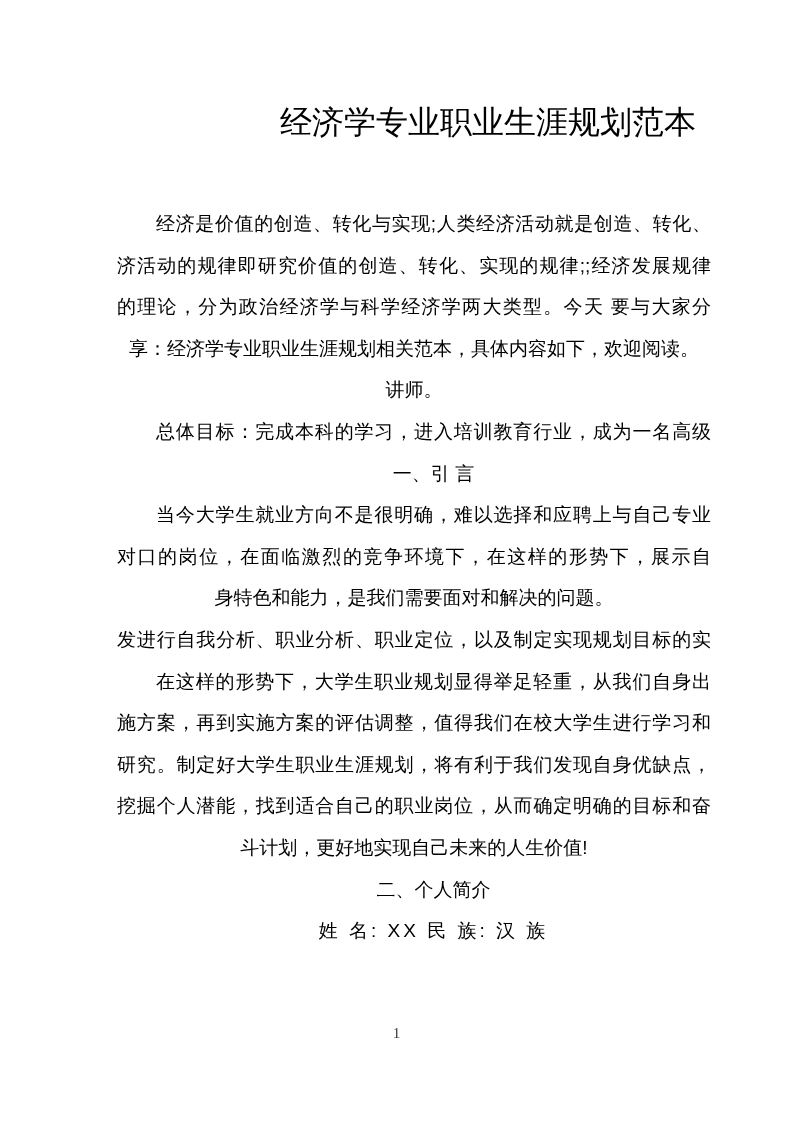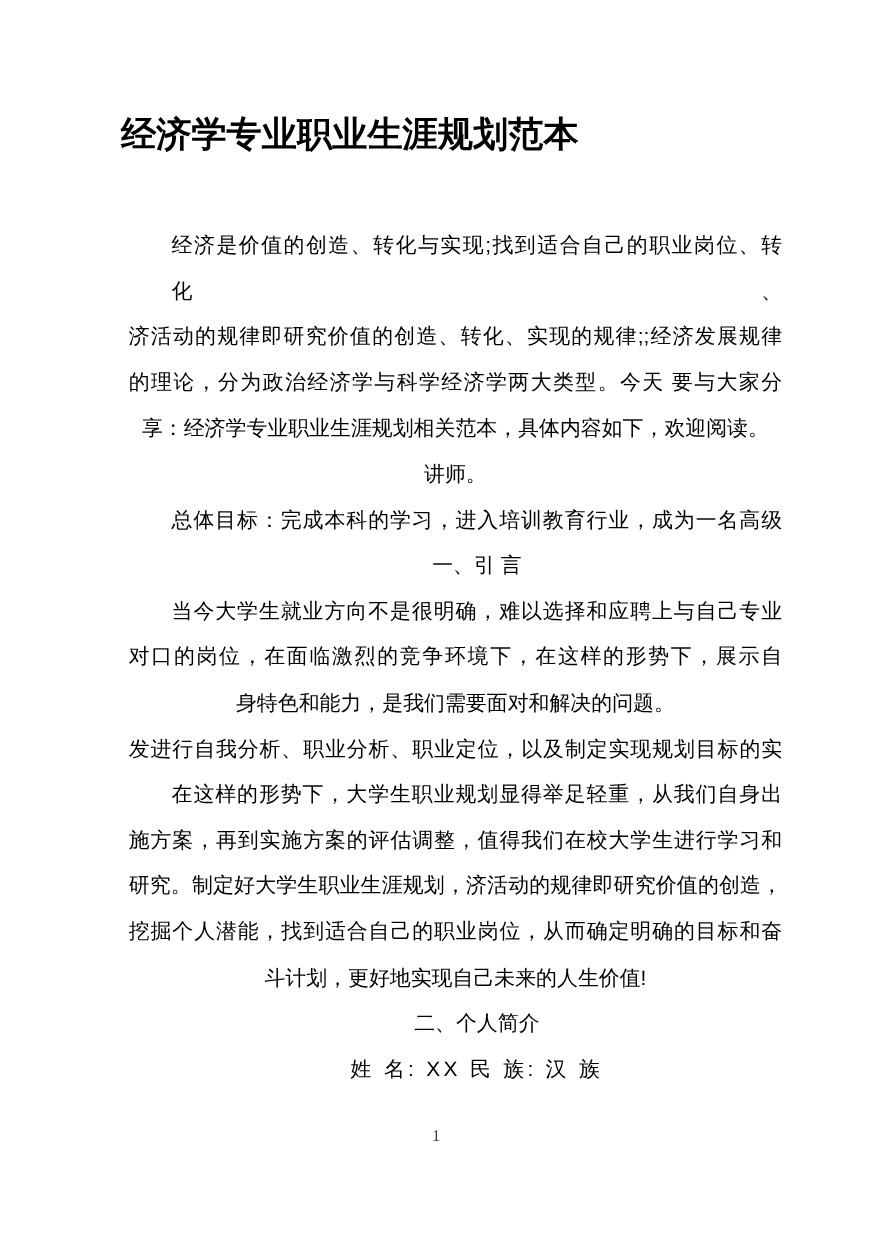--- a/index.html
+++ b/index.html
@@ -15,24 +15,24 @@
     overflow: hidden;
     font-family: "Liberation Sans", sans-serif;
     color: #000000;
   }
   .doc-title {
     position: absolute;
     top: 100px;
     left: 110px;
     width: 586px;
     margin: 0;
-    text-align: left;
+    text-align: right;
     font-size: 32px;
     line-height: 44px;
-    font-weight: bold;
+    font-weight: normal;
     color: #000000;
   }
   .doc-body {
     position: absolute;
     top: 203px;
     left: 117px;
     width: 594px;
     font-size: 19px;
     line-height: 41.6px;
     color: #000000;
@@ -73,21 +73,21 @@
 </head>
 <body>
 
 <div class="page">
 
   <h1 class="doc-title">经济学专业职业生涯规划范本</h1>
 
   <div class="doc-body">
 
     <div class="paragraph">
-      <div class="ln indent stretch">经济是价值的创造、转化与实现;找到适合自己的职业岗位、转化、</div>
+      <div class="ln indent stretch">经济是价值的创造、转化与实现;人类经济活动就是创造、转化、</div>
       <div class="ln stretch">济活动的规律即研究价值的创造、转化、实现的规律;;经济发展规律</div>
       <div class="ln stretch">的理论，分为政治经济学与科学经济学两大类型。今天 要与大家分</div>
       <div class="ln">享：经济学专业职业生涯规划相关范本，具体内容如下，欢迎阅读。</div>
     </div>
 
     <div class="paragraph">
       <div class="ln">讲师。</div>
       <div class="ln indent stretch">总体目标：完成本科的学习，进入培训教育行业，成为一名高级</div>
     </div>
 
@@ -98,21 +98,21 @@
     <div class="paragraph">
       <div class="ln indent stretch">当今大学生就业方向不是很明确，难以选择和应聘上与自己专业</div>
       <div class="ln stretch">对口的岗位，在面临激烈的竞争环境下，在这样的形势下，展示自</div>
       <div class="ln">身特色和能力，是我们需要面对和解决的问题。</div>
     </div>
 
     <div class="paragraph">
       <div class="ln stretch">发进行自我分析、职业分析、职业定位，以及制定实现规划目标的实</div>
       <div class="ln indent stretch">在这样的形势下，大学生职业规划显得举足轻重，从我们自身出</div>
       <div class="ln stretch">施方案，再到实施方案的评估调整，值得我们在校大学生进行学习和</div>
-      <div class="ln stretch">研究。制定好大学生职业生涯规划，济活动的规律即研究价值的创造，</div>
+      <div class="ln stretch">研究。制定好大学生职业生涯规划，将有利于我们发现自身优缺点，</div>
       <div class="ln stretch">挖掘个人潜能，找到适合自己的职业岗位，从而确定明确的目标和奋</div>
       <div class="ln">斗计划，更好地实现自己未来的人生价值!</div>
     </div>
 
     <div class="paragraph">
       <div class="ln indent">二、个人简介</div>
     </div>
 
     <div class="paragraph">
       <div class="ln indent spread">姓 名: XX 民 族: 汉 族</div>

